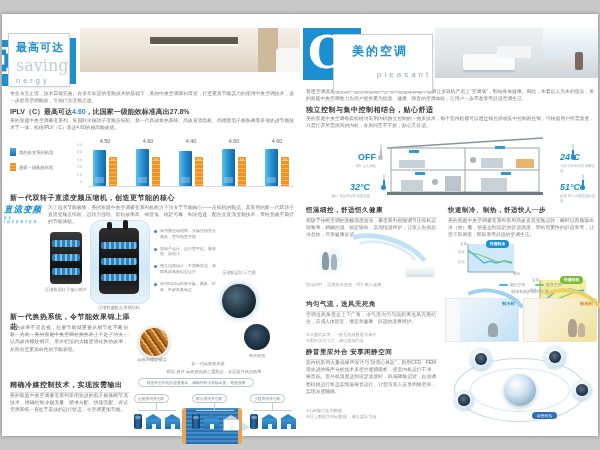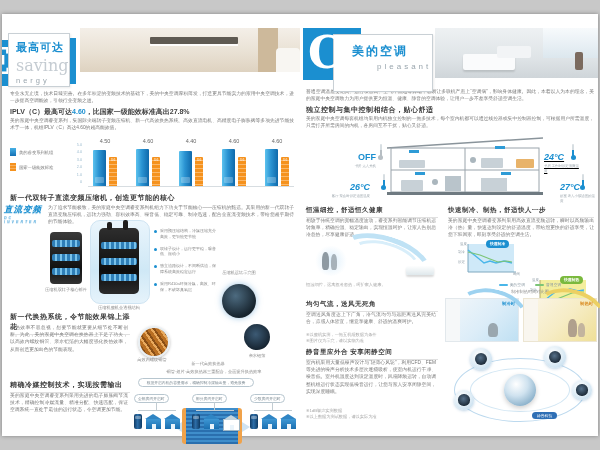--- a/index.html
+++ b/index.html
@@ -312,21 +312,21 @@
       </div>
     </div>
   </section>
 
   <section class="page right">
 
     <div class="abs blue-sq" style="left:3px;top:14px;width:58px;height:52px;"></div>
     <span class="big-letter abs" style="left:8px;top:17px;font-size:44px;z-index:3;">C</span>
     <div class="abs title-box" style="left:33px;top:20px;width:100px;height:58px;padding:8px 0 0 18px;box-sizing:border-box;z-index:2;">
       <div class="title-cn" style="font-size:12px;letter-spacing:2px;">美的空调</div>
-      <div class="title-sub" style="font-size:8px;margin-top:2px;padding-left:25px;">pleasant</div>
+      <div class="title-sub" style="font-size:8px;margin-top:10px;padding-left:25px;">pleasant</div>
     </div>
     <div class="abs hdr-photo" style="left:135px;top:14px;width:163px;height:50px;background:linear-gradient(180deg,#eef1f3 0%,#dfe4e7 60%,#cfd5d9 100%);">
       <div class="abs" style="left:108px;top:0;width:55px;height:30px;background:linear-gradient(180deg,#f7fafc,#dce7ee);"></div>
       <div class="abs" style="left:28px;top:26px;width:52px;height:16px;background:#fafbfc;border-radius:2px;box-shadow:0 2px 2px rgba(0,0,0,.12);"></div>
       <div class="abs" style="left:62px;top:18px;width:34px;height:12px;background:#f2f4f6;border-radius:2px;"></div>
       <div class="abs" style="left:140px;top:24px;width:8px;height:18px;background:#7b6a5e;border-radius:2px;"></div>
     </div>
 
     <div class="abs p" style="left:6px;top:74px;width:288px;">普通空调温差变化大、运行噪音高、空气不流通等弊端，容易让多联机产患上“空调病”，影响身体健康。因此，本着以人为本的理念，美的家庭中央空调致力为用户提供更为恒温、健康、静音的空调体验，让用户一步不差享受舒适空调生活。</div>
 
@@ -353,32 +353,32 @@
         <circle cx="50" cy="50" r="3" fill="#aab6bd"></circle>
           <circle cx="88" cy="28" r="3" fill="#aab6bd"></circle>
       </svg>
       
       <div class="abs" style="left:42px;top:16px;text-align:right;width:34px;">
         <span class="temp off">OFF</span>
         <div class="temp-note">书房 无人关机</div>
       </div>
       <span class="therm gray abs" style="left:78px;top:14px;"><span class="tube"></span><span class="fill"></span><span class="bulb"></span></span>
       <div class="abs" style="left:30px;top:46px;text-align:right;width:40px;">
-        <span class="temp">26°C</span>
+        <span class="temp">32°C</span>
         <div class="temp-note">客厅 聚会时设定适宜温度</div>
       </div>
       <span class="therm abs" style="left:72px;top:44px;"><span class="tube"></span><span class="fill"></span><span class="bulb"></span></span>
       <span class="therm abs" style="left:252px;top:14px;"><span class="tube"></span><span class="fill"></span><span class="bulb"></span></span>
-      <div class="abs" style="left:244px;top:16px;width:38px;text-decoration:underline;">
+      <div class="abs" style="left:260px;top:16px;width:38px;">
         <span class="temp">24°C</span>
         <div class="temp-note">书房 工作时设定清爽温度</div>
       </div>
       <span class="therm abs" style="left:252px;top:44px;"><span class="tube"></span><span class="fill"></span><span class="bulb"></span></span>
       <div class="abs" style="left:260px;top:46px;width:38px;">
-        <span class="temp">27°C</span>
+        <span class="temp">51°C</span>
         <div class="temp-note">卧室 老人小孩适宜的温度</div>
       </div>
     </div>
 
     <div class="abs h-sec rule" style="left:6px;top:192px;width:132px;font-size:6.5px;">恒温细控，舒适恒久健康</div>
     <div class="abs p" style="left:6px;top:203px;width:130px;">相较于传统空调的宽幅温度波动，睿变系列智能调节压缩机运转频率，精确控温、稳定输出，实现恒温呵护，让家人告别忽冷忽热，尽享健康舒适。</div>
     <div class="abs" style="left:6px;top:228px;width:130px;height:38px;">
       <div class="abs" style="left:8px;top:4px;width:34px;height:30px;border-radius:50%;background:radial-gradient(circle,#dceefb 0%,rgba(220,238,251,0) 70%);"></div>
       <div class="figure" style="left:16px;top:10px;width:7px;height:18px;"></div>
       <div class="figure" style="left:25px;top:12px;width:6px;height:16px;background:#a7b2ba;"></div>

